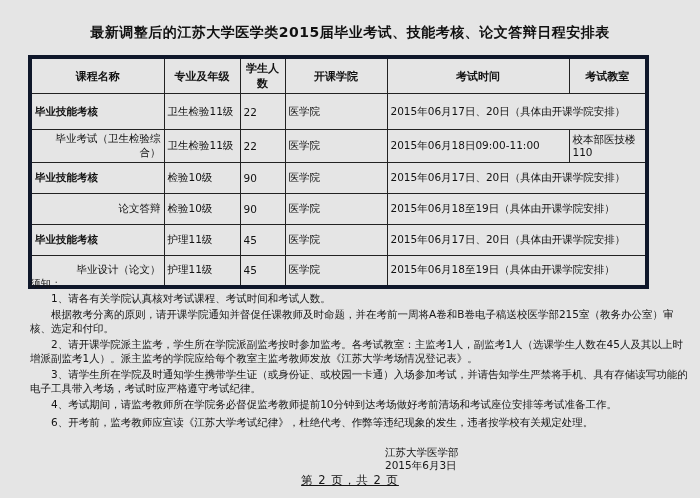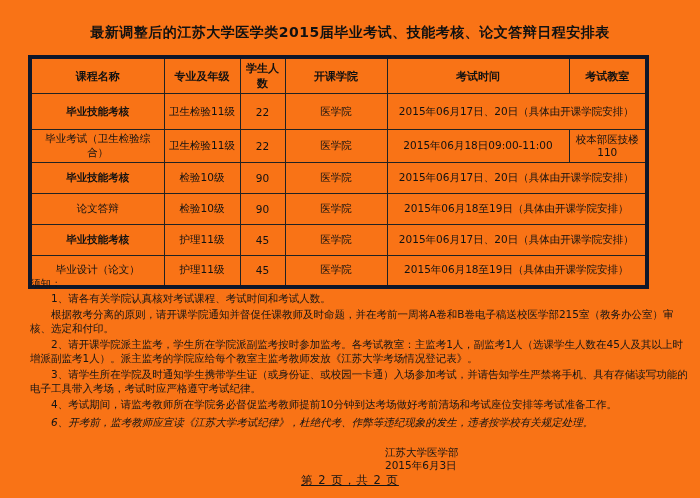--- a/index.html
+++ b/index.html
@@ -1,49 +1,49 @@
 <!DOCTYPE html>
 <html><head>
 <meta charset="utf-8">
 <style>
   * { margin: 0; padding: 0; box-sizing: border-box; }
   html, body { width: 700px; height: 498px; background: #ffffff; }
   body { font-family: "DejaVu Sans", sans-serif; color: #1a1a1a; }
-  .page { position: relative; width: 700px; height: 498px; background: #f97316; overflow: hidden; }
+  .page { position: relative; width: 700px; height: 498px; background: #e5e5e5; overflow: hidden; }
 
   .doc-title {
     position: absolute; top: 24px; left: 0; width: 100%;
     text-align: center; font-size: 14px; font-weight: bold; color: #111;
     letter-spacing: 0.5px;
   }
 
   table.schedule {
     position: absolute; left: 28px; top: 55px;
     width: 617px; border-collapse: collapse; table-layout: fixed;
     border: 4px solid #0f172a;
   }
   table.schedule th, table.schedule td {
     border: 1px solid #222; font-size: 10.5px; color: #111;
     padding: 2px 3px; overflow: hidden;
   }
   table.schedule th { font-weight: bold; font-size: 11px; height: 33px; text-align: center; }
   table.schedule td { height: 31px; }
-  .cell-center { text-align: center; vertical-align: middle; }
-  .cell-left { text-align: center; vertical-align: middle; padding-left: 4px; margin-left: 16px; }
+  .cell-center { text-align: left; vertical-align: middle; }
+  .cell-left { text-align: right; vertical-align: middle; padding-left: 4px; margin-left: 16px; }
   .bold { font-weight: bold; }
   .room-cell { font-size: 10px; line-height: 1.25; margin-top: 7px; }
   tr.tall td { height: 36px; }
 
   .notes {
     position: absolute; left: 30px; top: 276px; width: 662px;
     font-size: 10.5px; line-height: 14px; color: #151515;
   }
   .notes .notes-heading { margin-bottom: 1px; }
   .notes p { text-indent: 2em; margin-bottom: 2px; }
-  .notes p.gap-top { margin-top: 4px; font-style: italic; }
+  .notes p.gap-top { margin-top: 4px; }
 
   .signature {
     position: absolute; top: 446px; left: 385px; width: 185px;
     font-size: 10.5px; line-height: 13px; color: #151515;
   }
   .page-number {
     position: absolute; top: 473px; left: 0; width: 100%;
     text-align: center; font-size: 11.5px; color: #151515; letter-spacing: 1px; text-decoration: underline;
   }
 </style>

